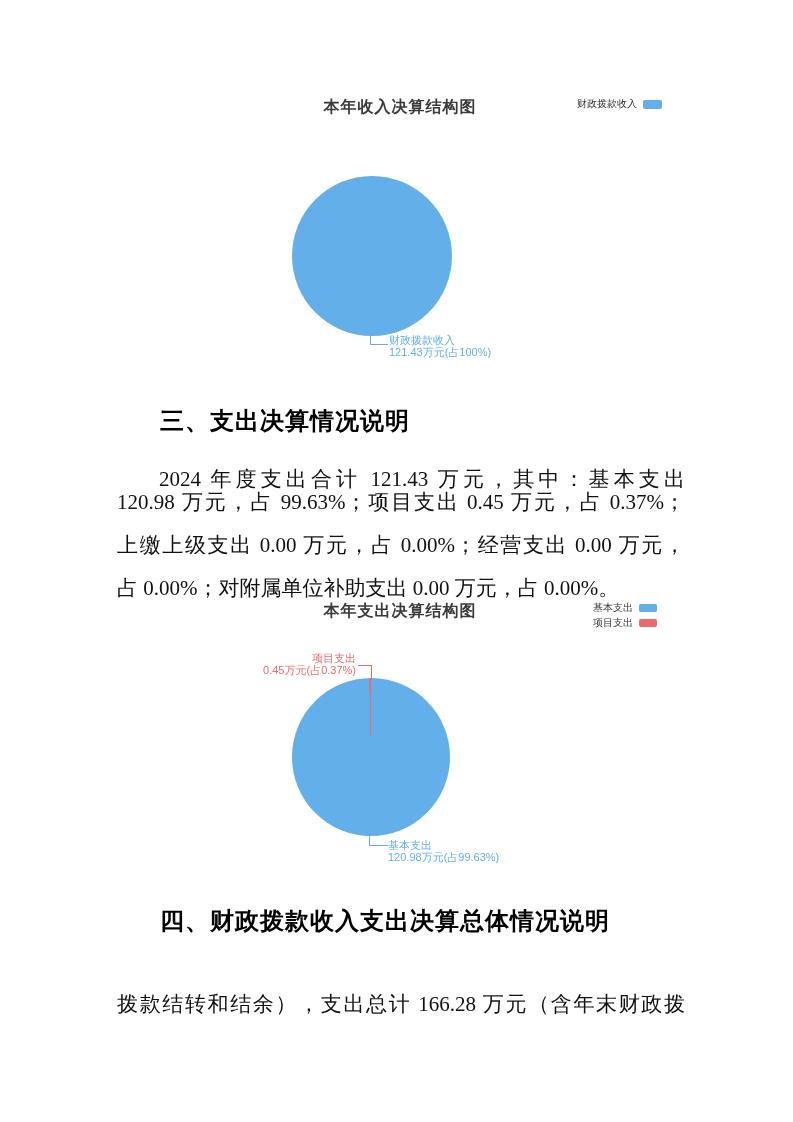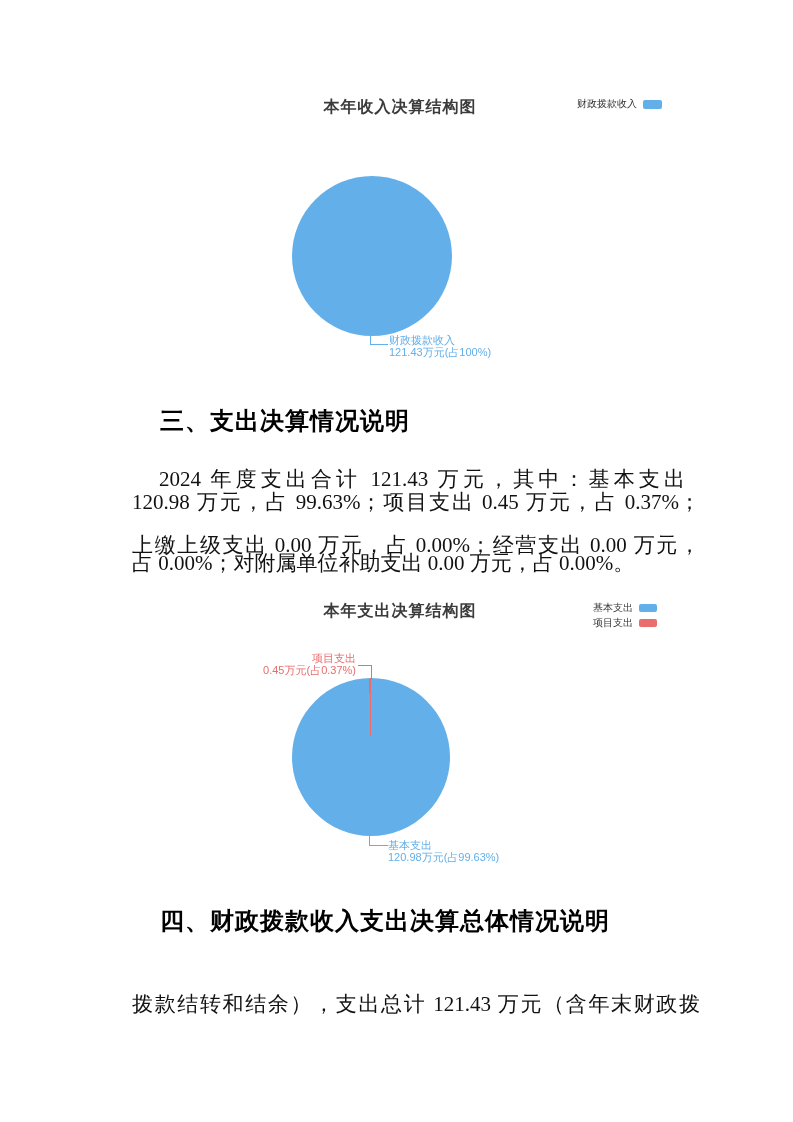--- a/index.html
+++ b/index.html
@@ -38,21 +38,21 @@
     position:absolute; left:160px;
     font-family:"Liberation Sans","DejaVu Sans",sans-serif;
     font-weight:bold; font-size:24px; color:#000000; letter-spacing:1px;
     white-space:nowrap;
   }
   .body-line {
     position:absolute; font-size:21px; color:#111111; line-height:29px;
   }
   .just { text-align:justify; text-align-last:justify; }
   .indent { left:159px; width:526px;margin-top:20px; }
-  .full   { left:117px; width:568px;margin-left:15px; }
+  .full   { left:117px; width:568px; }
   .page-number {
     position:absolute; left:595px; top:1057px; width:110px; text-align:center;
     font-size:13px; color:#737373; letter-spacing:2px;
   }
 </style>
 </head>
 <body>
 
 <div class="page">
 
@@ -68,21 +68,21 @@
   <div class="elbow-dl" style="left:370px; top:330px; width:17px; height:14px"></div>
   <div class="pie-label lbl-blue" style="left:389px; top:334px">
     <div>财政拨款收入</div>
     <div>121.43万元(占100%)</div>
   </div>
 
   <div class="sec-heading" style="top:405px">三、支出决算情况说明</div>
   <div class="body-line just indent" style="top:445px">2024 年度支出合计 121.43 万元，其中：基本支出</div>
   <div class="body-line just full" style="top:488px">120.98 万元，占 99.63%；项目支出 0.45 万元，占 0.37%；</div>
   <div class="body-line just full" style="top:531px">上缴上级支出 0.00 万元，占 0.00%；经营支出 0.00 万元，</div>
-  <div class="body-line full" style="top:549px">占 0.00%；对附属单位补助支出 0.00 万元，占 0.00%。</div>
+  <div class="body-line full" style="top:574px">占 0.00%；对附属单位补助支出 0.00 万元，占 0.00%。</div>
 
   <div class="chart-title" style="top:601px">本年支出决算结构图</div>
 
   <div class="legend-row" style="left:593px; top:601px">
     <span>基本支出</span>
     <span class="swatch" style="width: 18px; height: 8px; background-color: rgb(99, 175, 233);"></span>
   </div>
   <div class="legend-row" style="left:593px; top:616px">
     <span>项目支出</span>
     <span class="swatch" style="width: 18px; height: 8px; background-color: rgb(234, 108, 108);"></span>
@@ -96,17 +96,17 @@
   </div>
   <div class="elbow-tr" style="left:358px; top:665px; width:13px; height:14px"></div>
 
   <div class="elbow-dl" style="left:369px; top:832px; width:18px; height:13px"></div>
   <div class="pie-label lbl-blue" style="left:388px; top:839px">
     <div>基本支出</div>
     <div>120.98万元(占99.63%)</div>
   </div>
 
   <div class="sec-heading" style="top:905px">四、财政拨款收入支出决算总体情况说明</div>
-  <div class="body-line just full" style="top:990px">拨款结转和结余），支出总计 121.43 万元（含年末财政拨</div>
+  <div class="body-line just full" style="top:990px">拨款结转和结余），支出总计 166.28 万元（含年末财政拨</div>
 
   <div class="page-number">- 14 -</div>
 
 </div>
 
 </body></html>

